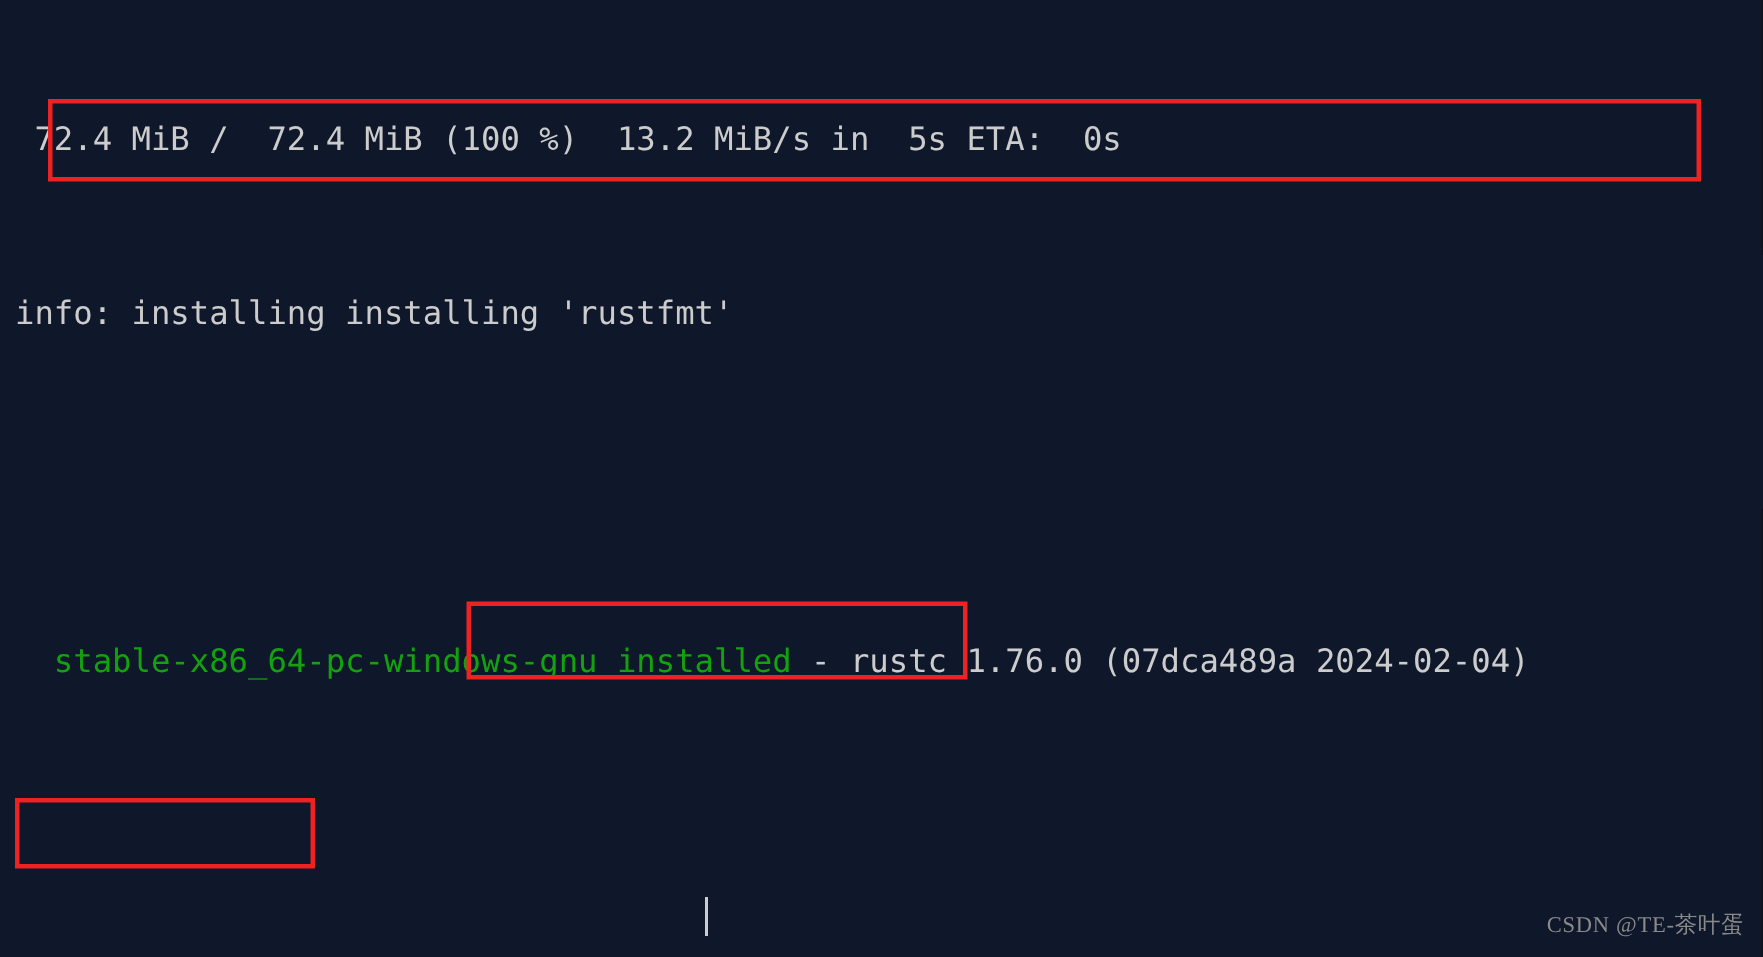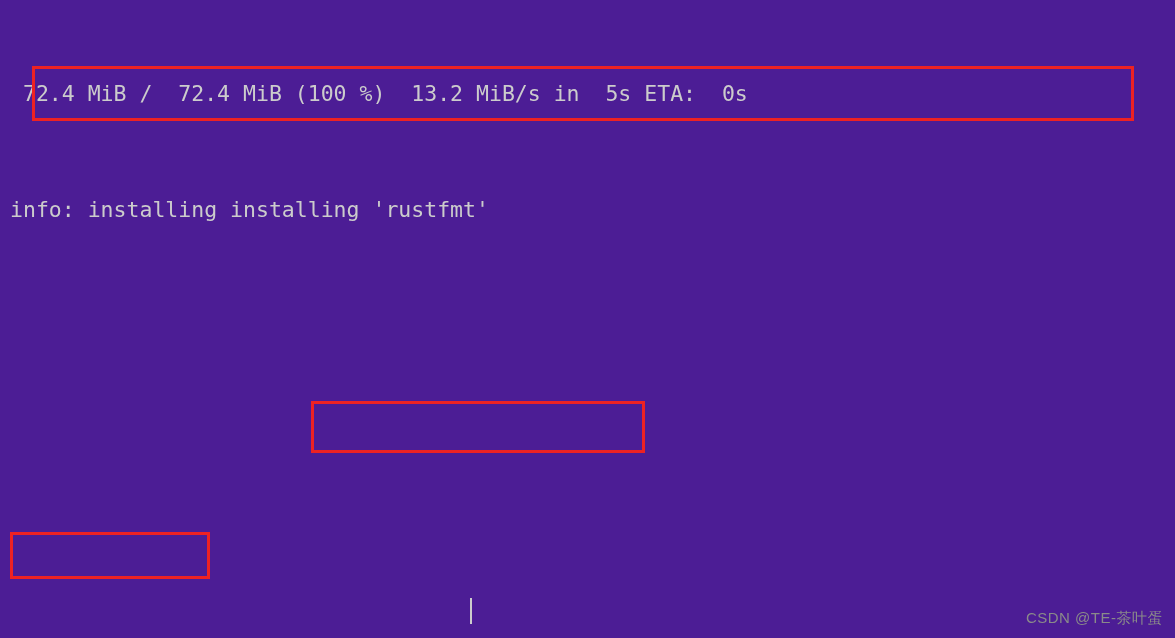--- a/index.html
+++ b/index.html
@@ -5,21 +5,21 @@
 <style>
   html, body {
     margin: 0;
     padding: 0;
     background: #0c0c0c;
   }
   #terminal {
     position: relative;
     width: 1175px;
     height: 638px;
-    background: #4c1d95;
+    background: #0f172a;
     overflow: hidden;
     font-family: "DejaVu Sans Mono", "Liberation Mono", monospace;
     font-size: 21.5px;
     line-height: 29px;
     letter-spacing: 0px;
     color: #cccccc;
   }
   #screen {
     position: absolute;
     left: 10px;
@@ -69,40 +69,41 @@
     width: 2px;
     height: 26px;
     background: #cccccc;
   }
 
   
   #watermark {
     position: absolute;
     right: 12px;
     bottom: 6px;
-    font-family: Liberation Sans, sans-serif;
+    font-family: Liberation Serif, serif;
     font-size: 15px;
     color: #8a8a8a;
     letter-spacing: 0.5px;
     white-space: nowrap;
   }
 </style>
 </head>
 <body>
 
 <div id="terminal">
 
   <div id="screen">
 
     <div class="line"><span class="w"> 72.4 MiB /  72.4 MiB (100 %)  13.2 MiB/s in  5s ETA:  0s</span></div>
 
     <div class="line"><span class="w">info: installing installing 'rustfmt'</span></div>
 
     <div class="line"><span class="w"></span></div>
 
+    <div class="line"><span class="g">  stable-x86_64-pc-windows-gnu installed</span><span class="w"> - rustc 1.76.0 (07dca489a 2024-02-04)</span></div>
 
     <div class="line"><span class="w"></span></div>
 
     
 
     
 
     
 
     

